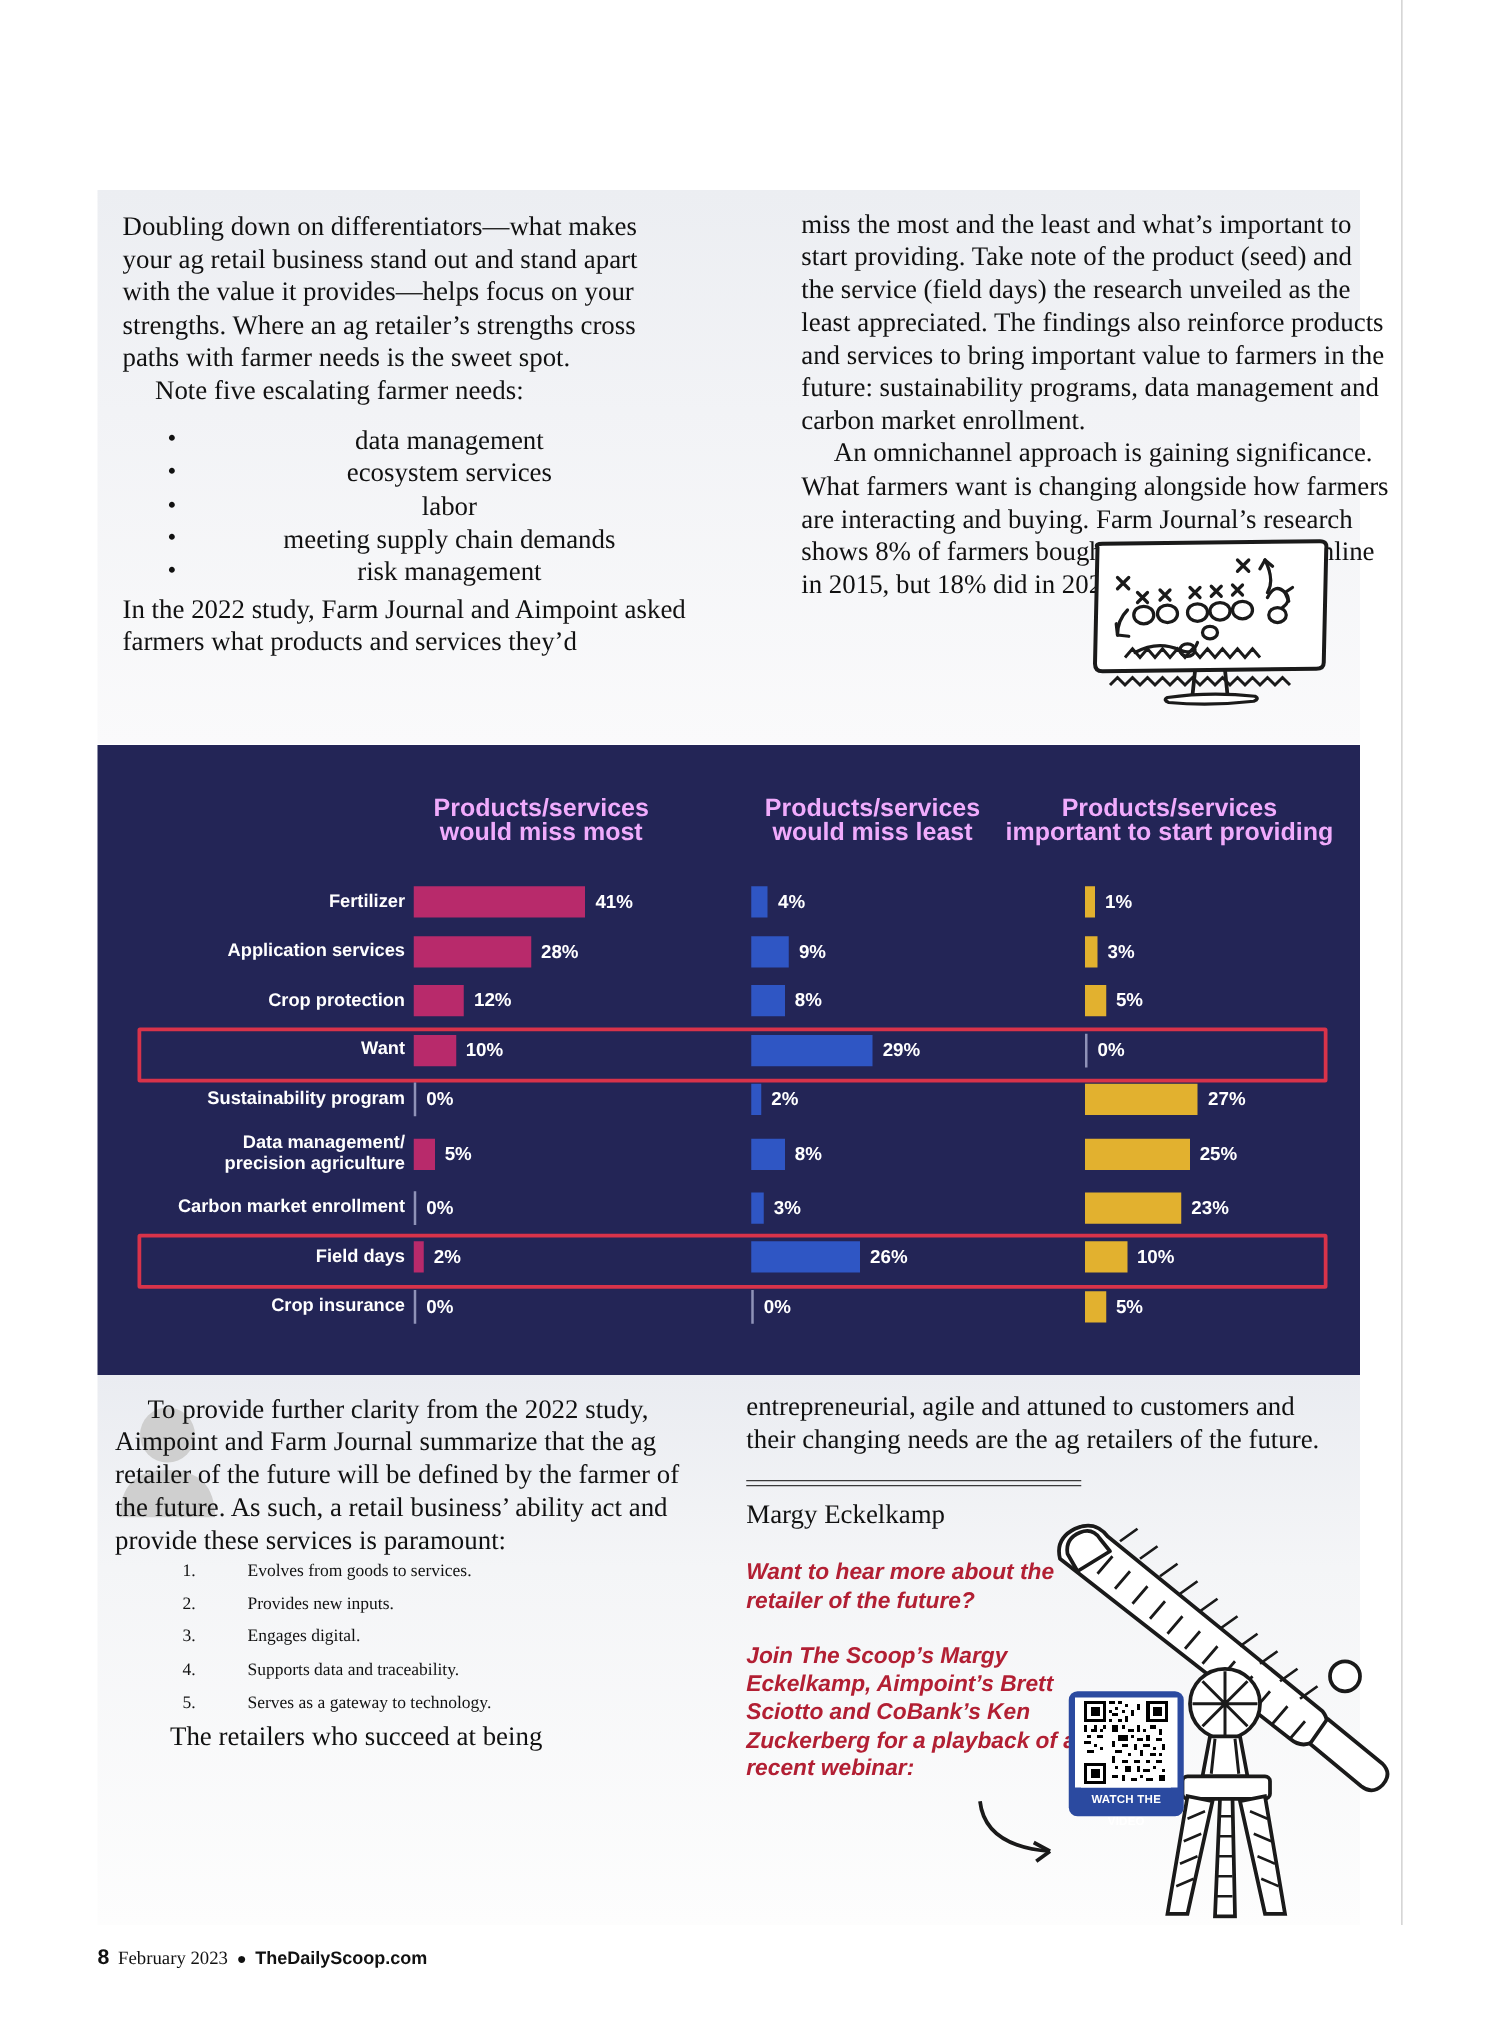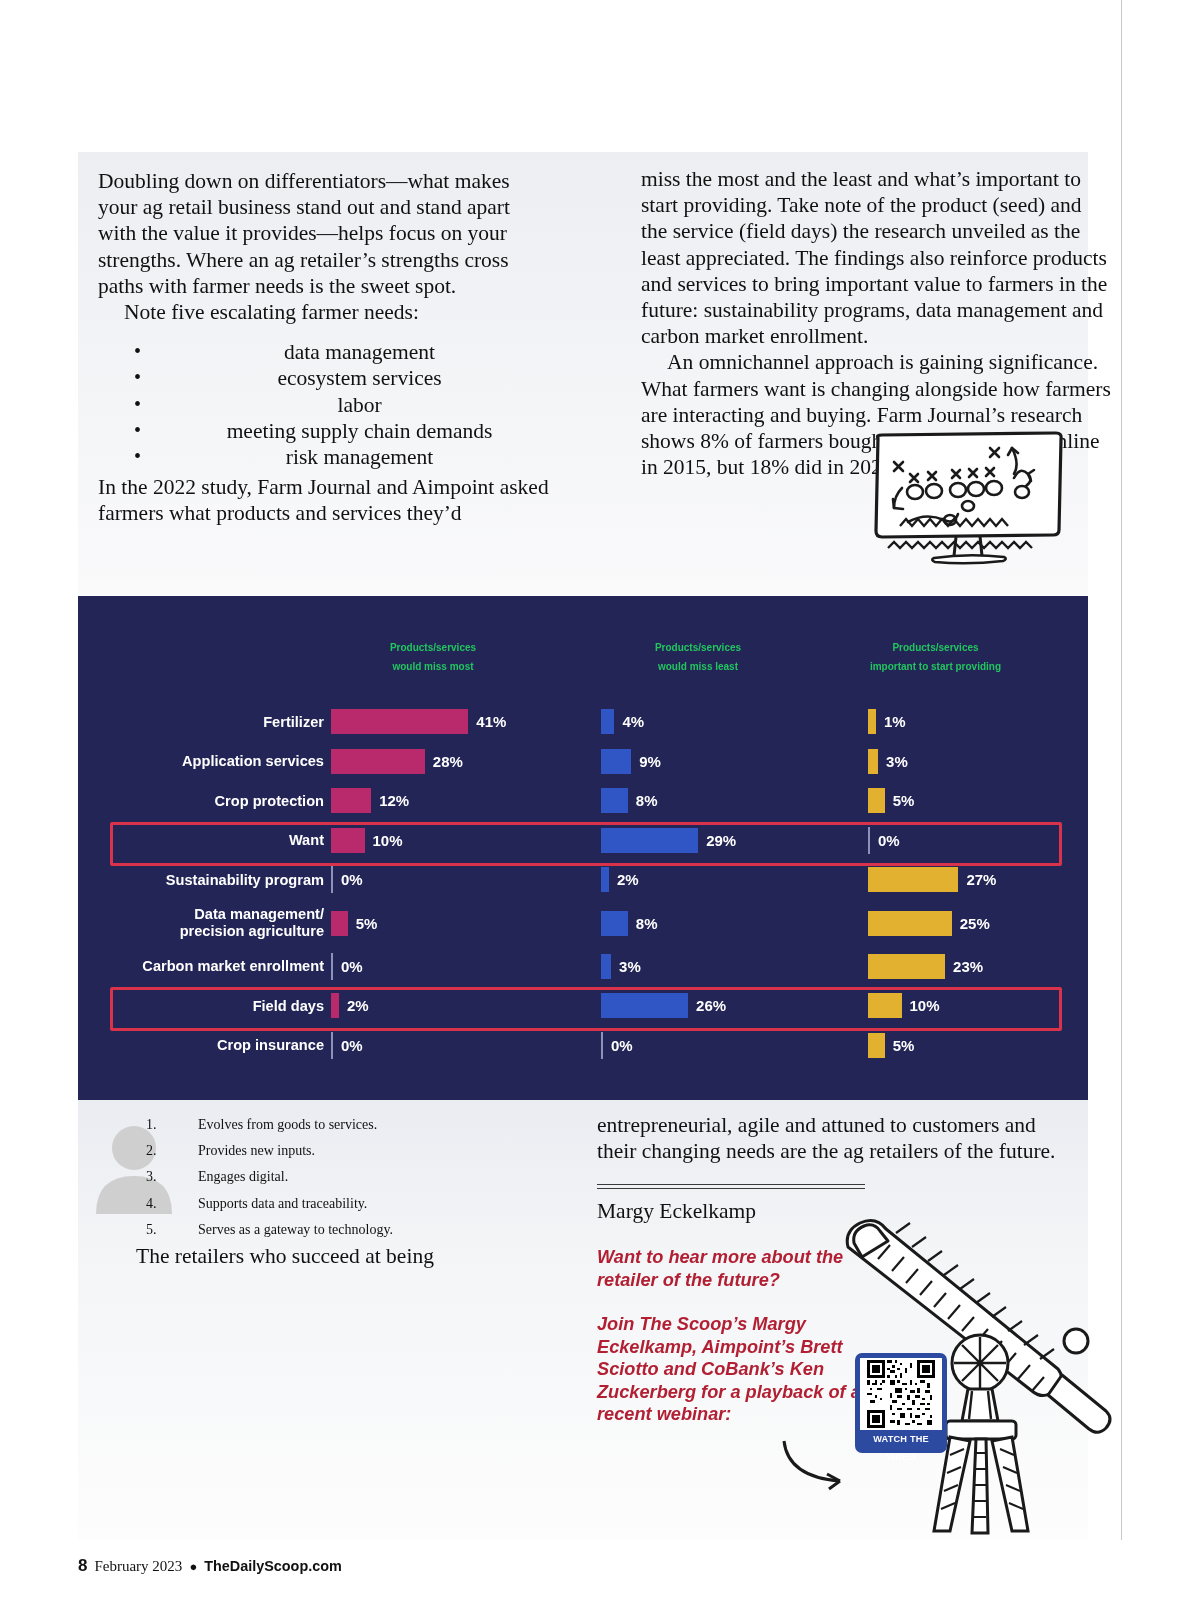--- a/index.html
+++ b/index.html
@@ -60,21 +60,21 @@
   
   .chart-panel{
     position:absolute;left:78px;top:596px;width:1010px;height:504px;
     background:#232556;
     font-family:"Liberation Sans", sans-serif;
   }
   .chart-headers{
     position:absolute;left:0;top:42px;width:100%;height:48px;
   }
   .chdr{
-    position:absolute;color:#22c55e;font-weight:700;font-size:10px;
+    position:absolute;color:#f0abfc;font-weight:700;font-size:20px;
     line-height:19px;text-align:center;
   }
   .chdr.c1{left:200px;width:310px;}
   .chdr.c2{left:470px;width:300px;}
   .chdr.c3{left:660px;width:395px;}
 
   .rows{position:absolute;left:0;top:106px;width:100%;}
   .row{
     position:relative;height:39.5px;
   }
@@ -389,20 +389,21 @@
 </div>
 
 <div class="panel-bot"></div>
 
 <svg class="avatar" viewBox="0 0 88 92">
   <circle cx="44" cy="26" r="22" fill="#cfcfcf"></circle>
   <path d="M6 92 Q6 54 44 54 Q82 54 82 92 Z" fill="#cfcfcf"></path>
 </svg>
 
 <div class="col-left-bot">
+  <p class="body-p" style="text-indent:26px;margin-top:2px;">To provide further clarity from the 2022 study, Aimpoint and Farm Journal summarize that the ag retailer of the future will be defined by the farmer of the future. As such, a retail business’ ability act and provide these services is paramount:</p>
   <ol class="svc">
     <li>Evolves from goods to services.</li>
     <li>Provides new inputs.</li>
     <li>Engages digital.</li>
     <li>Supports data and traceability.</li>
     <li>Serves as a gateway to technology.</li>
   </ol>
   <p class="body-p" style="margin-left:44px;">The retailers who succeed at being</p>
 </div>
 

